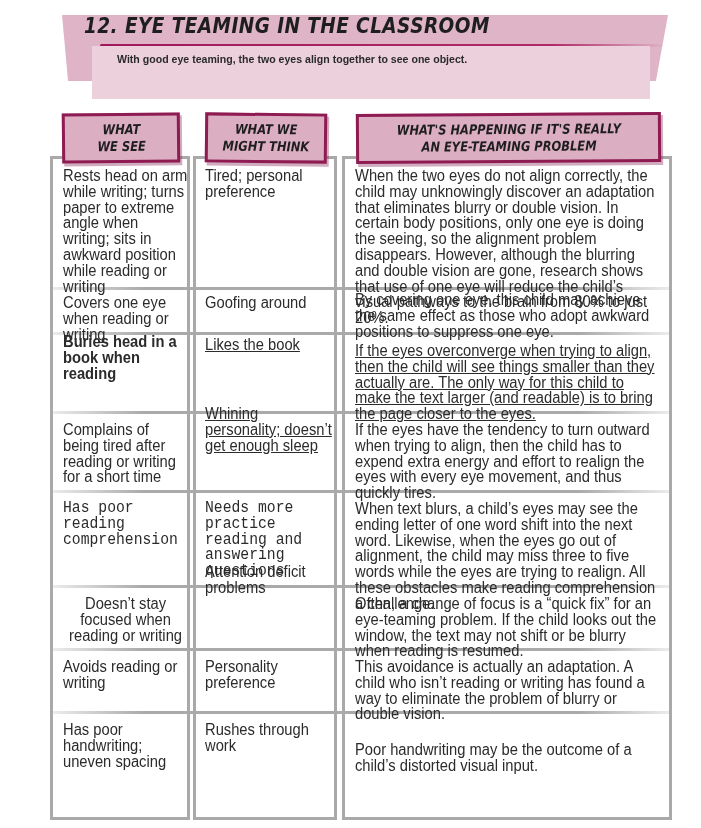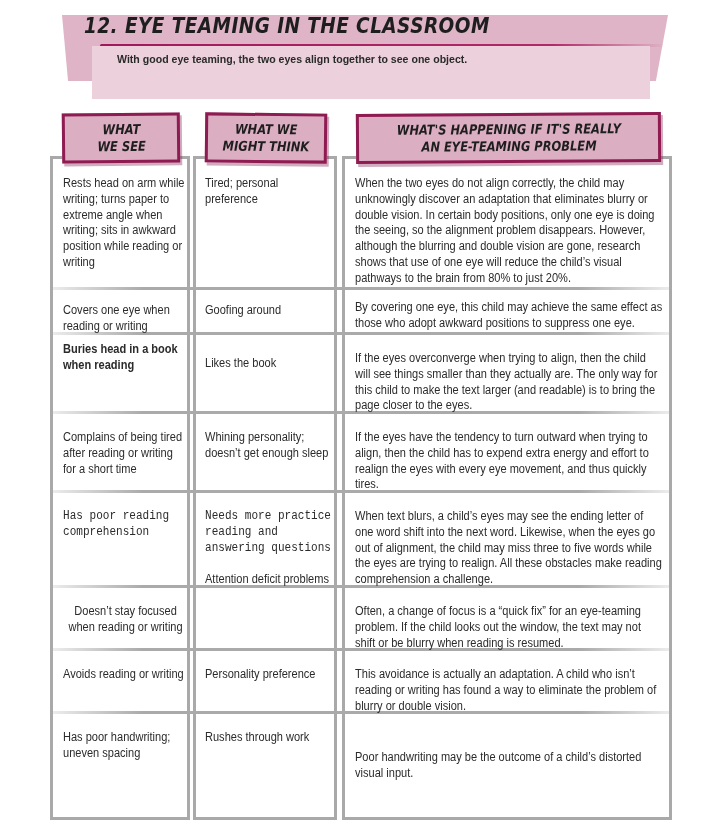--- a/index.html
+++ b/index.html
@@ -28,21 +28,21 @@
   .ch2 { left: 205px; top: 113px; width: 122px; height: 50px; transform: rotate(0.6deg); }
   .ch3 { left: 356px; top: 113px; width: 305px; height: 50px; transform: rotate(-0.4deg); }
 
   
   .col-box { position: absolute; border: 3px solid #a9a9a9; box-sizing: border-box; background: #fff; }
   .cb1 { left: 50px; top: 156px; width: 140px; height: 664px; }
   .cb2 { left: 193px; top: 156px; width: 144px; height: 664px; }
   .cb3 { left: 342px; top: 156px; width: 330px; height: 664px; }
   .hline { position: absolute; height: 3px; background: linear-gradient(to right, rgba(170,170,170,0.2), #aaaaaa 15%, #aaaaaa 85%, rgba(170,170,170,0.2)); }
 
-  .cell { position: absolute; font-size: 12px; line-height: 15.8px; color: #2b2b2b; margin-top: 8px; }
+  .cell { position: absolute; font-size: 16px; line-height: 15.8px; color: #2b2b2b; }
   .cell span { display: block; transform: scaleX(0.92); transform-origin: left top; }
   .c1 { left: 63px; width: 136px; }
   .c2 { left: 205px; width: 138px; }
   .c3 { left: 355px; width: 335px; }
 </style>
 </head>
 <body>
 
 <div class="banner-back"></div>
 <div class="banner-title">12. EYE TEAMING IN THE CLASSROOM</div>
@@ -91,31 +91,31 @@
 <div class="cell c2" style="top:295px;">
     <span>Goofing around</span>
   </div>
 <div class="cell c3" style="top:292px;">
     <span>By covering one eye, this child may achieve the same effect as those who adopt awkward positions to suppress one eye.</span>
   </div>
 
 <div class="cell c1" style="top:334px;font-weight:bold;">
     <span>Buries head in a book when reading</span>
   </div>
-<div class="cell c2" style="top:348px;">
+<div class="cell c2" style="top:337px;text-decoration:underline;">
     <span>Likes the book</span>
   </div>
-<div class="cell c3" style="top:343px;">
+<div class="cell c3" style="top:343px;text-decoration:underline;">
     <span>If the eyes overconverge when trying to align, then the child will see things smaller than they actually are. The only way for this child to make the text larger (and readable) is to bring the page closer to the eyes.</span>
   </div>
 
 <div class="cell c1" style="top:422px;">
     <span>Complains of being tired after reading or writing for a short time</span>
   </div>
-<div class="cell c2" style="top:422px;">
+<div class="cell c2" style="top:406px;text-decoration:underline;">
     <span>Whining personality; doesn’t get enough sleep</span>
   </div>
 <div class="cell c3" style="top:422px;">
     <span>If the eyes have the tendency to turn outward when trying to align, then the child has to expend extra energy and effort to realign the eyes with every eye movement, and thus quickly tires.</span>
   </div>
 
 <div class="cell c1" style="top:501px;font-family:Liberation Mono, monospace;">
     <span>Has poor reading comprehension</span>
   </div>
 <div class="cell c2" style="top:501px;font-family:Liberation Mono, monospace;">

